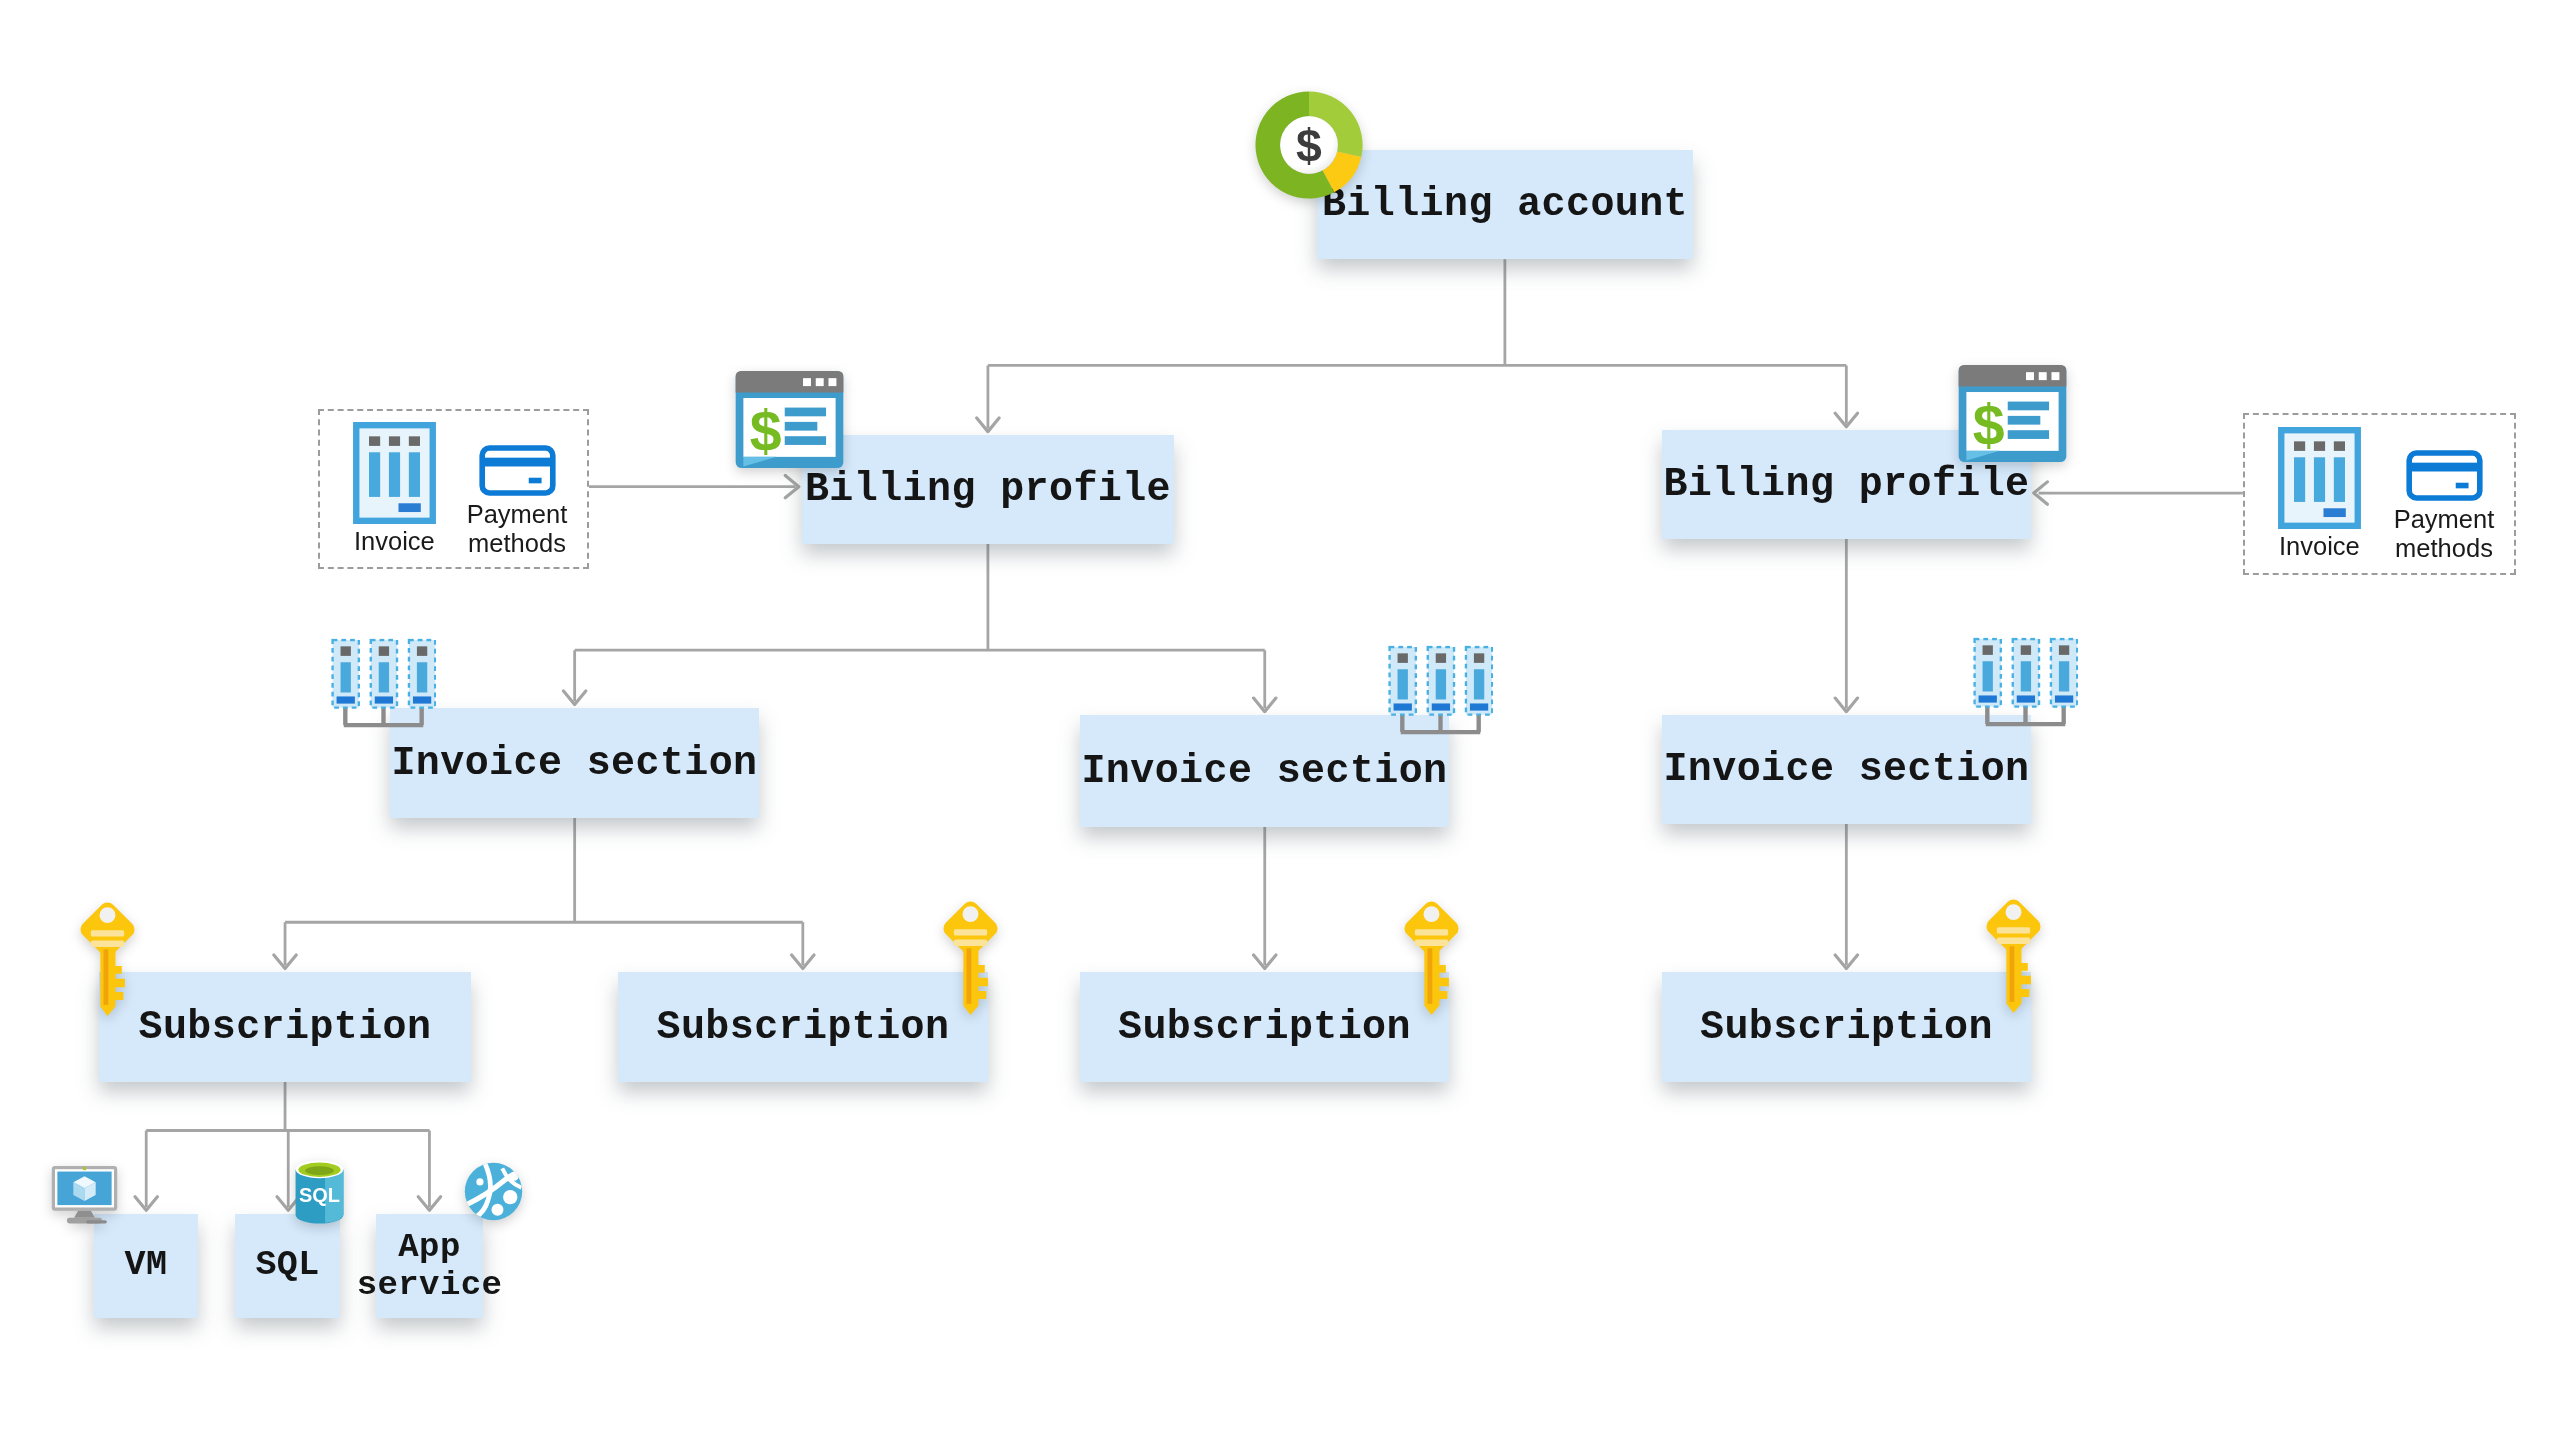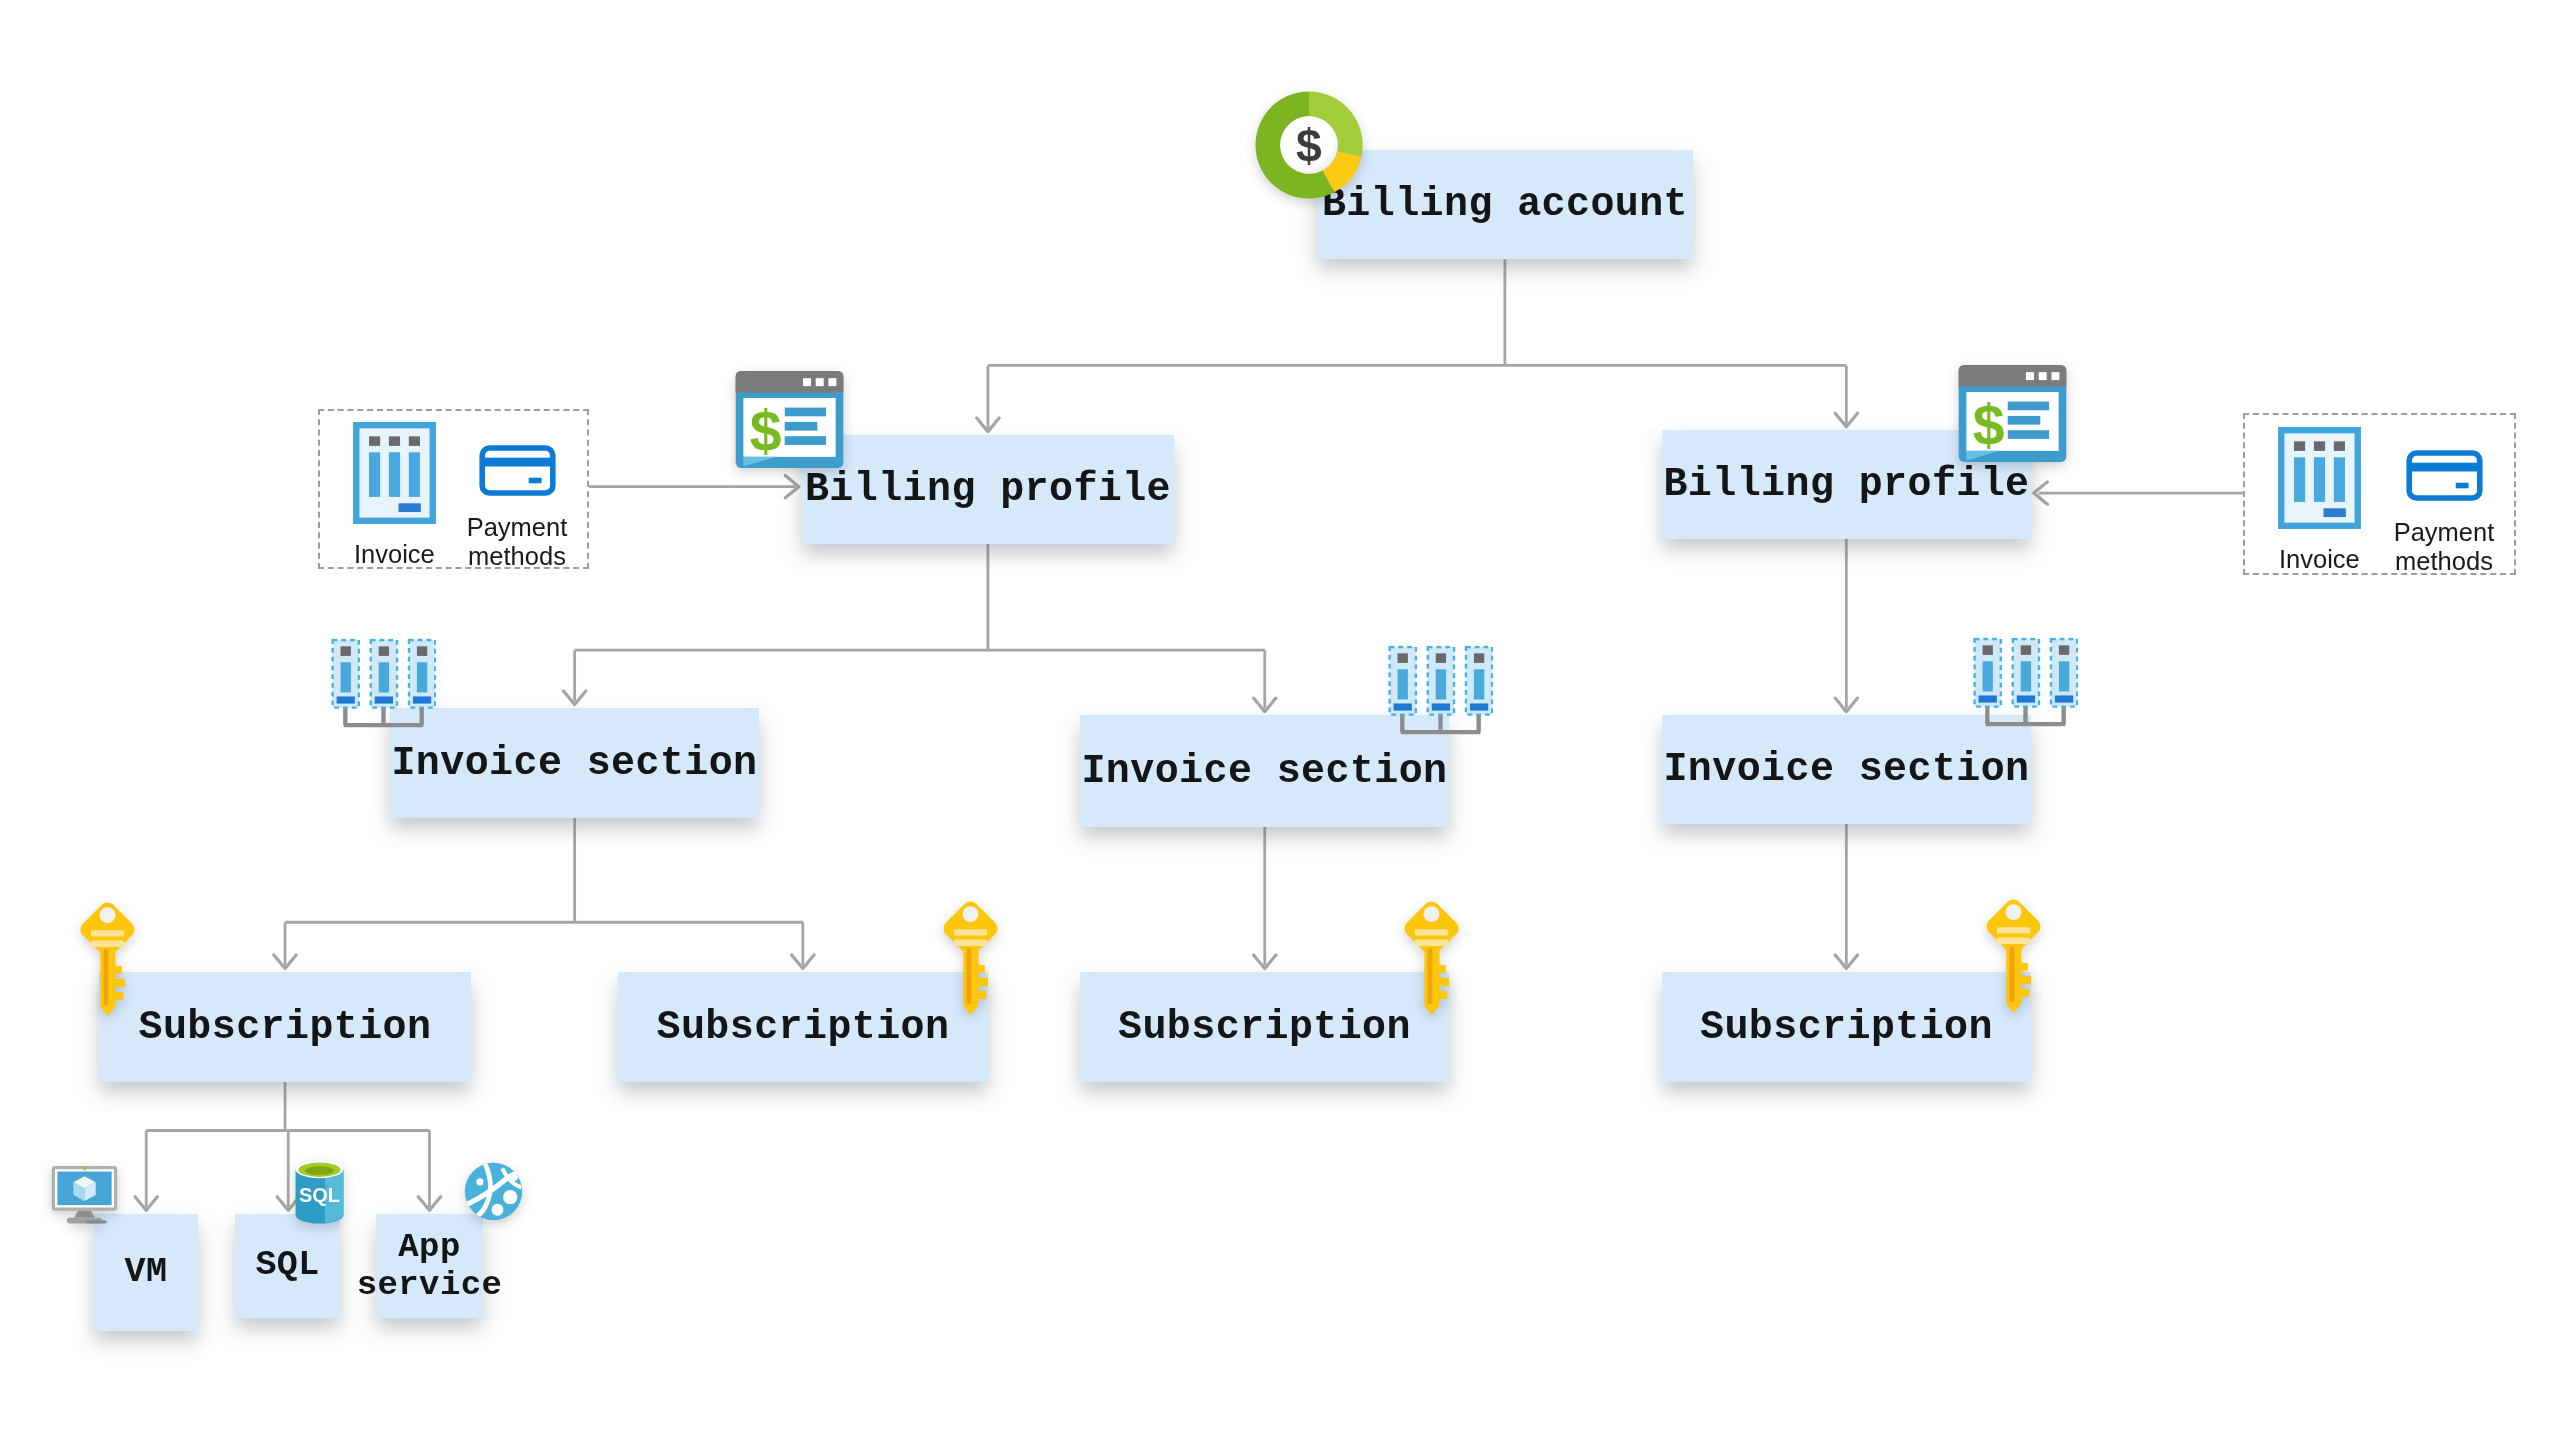--- a/index.html
+++ b/index.html
@@ -18,21 +18,21 @@
   .node .lbl{
     font-size:40px;font-weight:700;color:#151515;letter-spacing:0.4px;text-align:center;
   }
   .node.small .lbl{font-size:35px;line-height:1.12;}
   .group{
     position:absolute;z-index:2;border:2.4px dashed #9c9c9c;background:#ffffff;
   }
   .gcol{position:absolute;text-align:center;}
   .gcol .icon{display:inline-block;}
   .glabel{
-    font-size:25.5px;color:#1a1a1a;line-height:1.12;margin-top:13px;
+    font-size:25.5px;color:#1a1a1a;line-height:1.12;margin-top:0;
   }
   .icon-abs{position:absolute;z-index:3;filter:drop-shadow(0 4.8px 5.6px rgba(0,0,0,.18));}
   .noshadow{filter:none;}
 </style>
 </head>
 <body>
 
 <div id="canvas">
 
   <svg width="0" height="0" style="position:absolute" aria-hidden="true">
@@ -169,21 +169,21 @@
   <div class="node" style="left:618px;top:972px;width:370px;height:110px">
     <span class="lbl">Subscription</span>
   </div>
   <div class="node" style="left:1080px;top:972px;width:369px;height:110px">
     <span class="lbl">Subscription</span>
   </div>
   <div class="node" style="left:1662px;top:972px;width:369px;height:110px">
     <span class="lbl">Subscription</span>
   </div>
 
-  <div class="node small" style="left:94px;top:1214px;width:104px;height:117px">
+  <div class="node small" style="left:94px;top:1214px;width:104px;height:104px">
     <span class="lbl">VM</span>
   </div>
   <div class="node small" style="left:235px;top:1214px;width:105px;height:104px">
     <span class="lbl">SQL</span>
   </div>
   <div class="node small" style="left:376px;top:1214px;width:107px;height:104px">
     <span class="lbl" style="font-size:34px">App service</span>
   </div>
 
   <div class="group" style="left:318px;top:409px;width:267px;height:156px">

